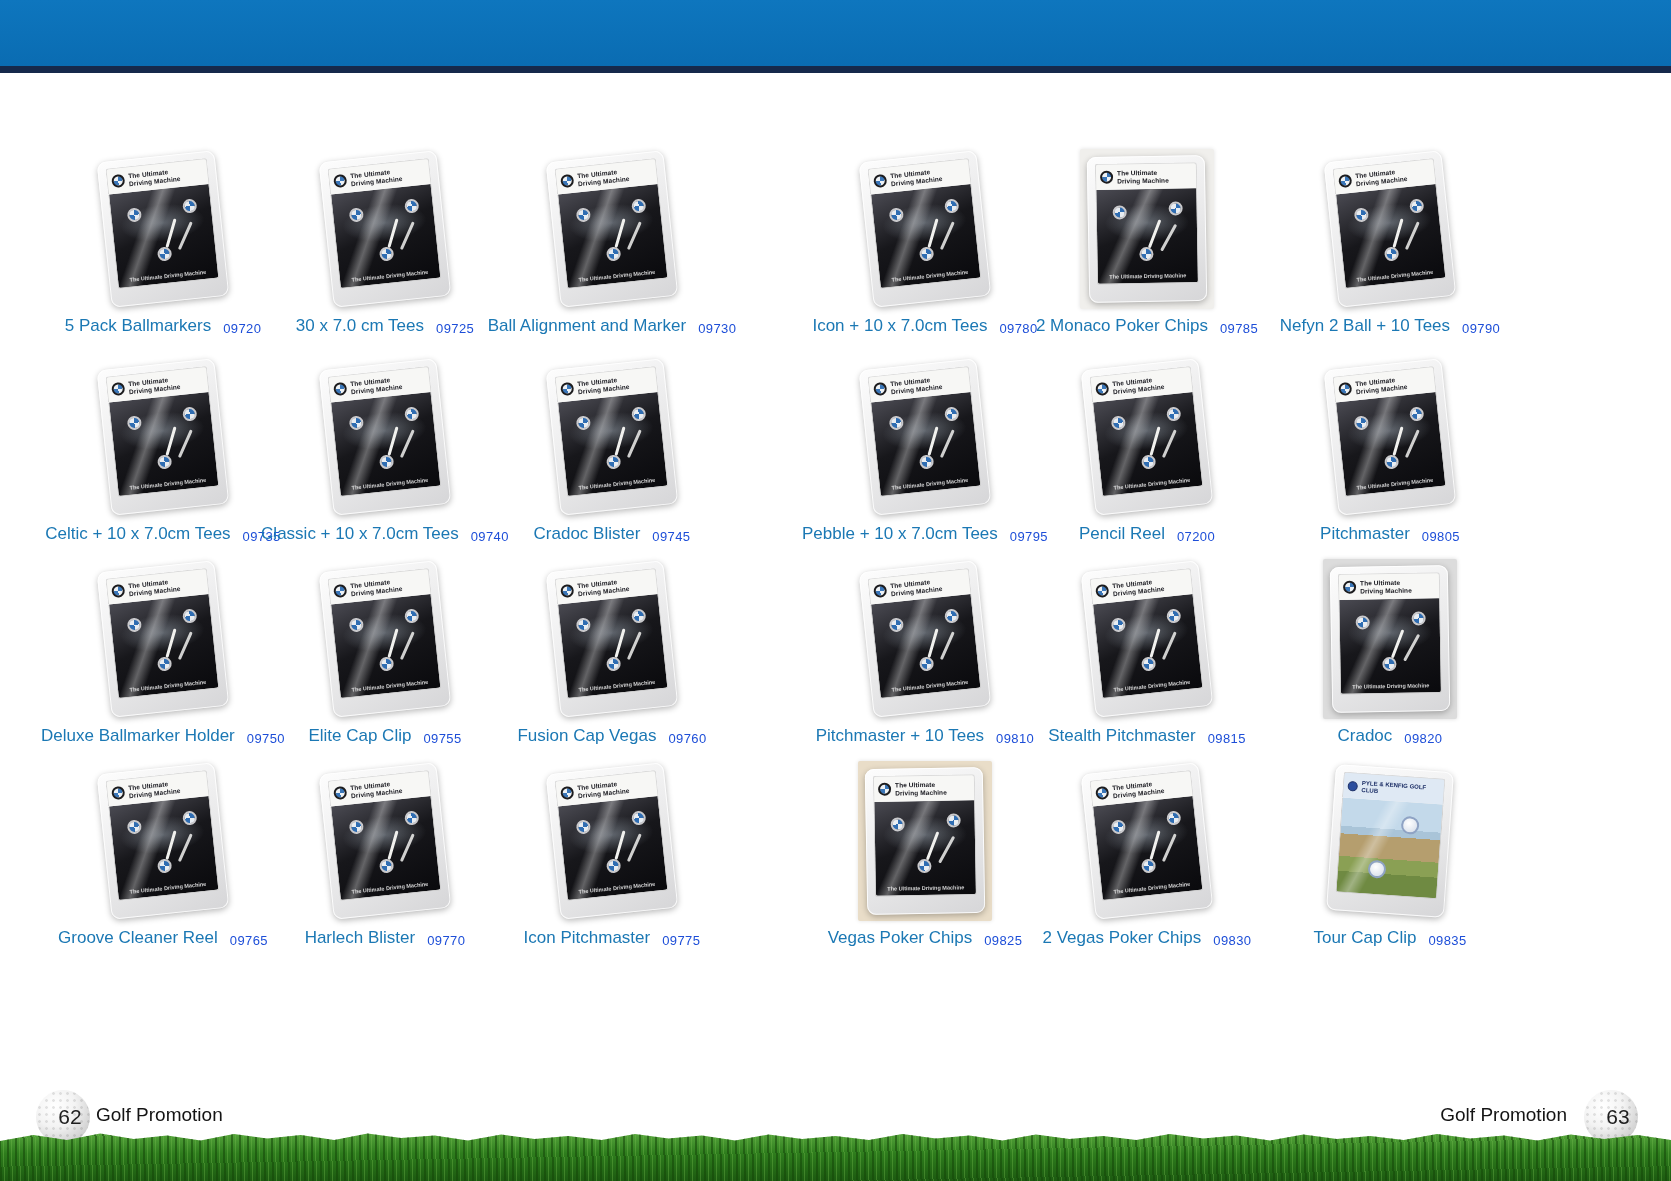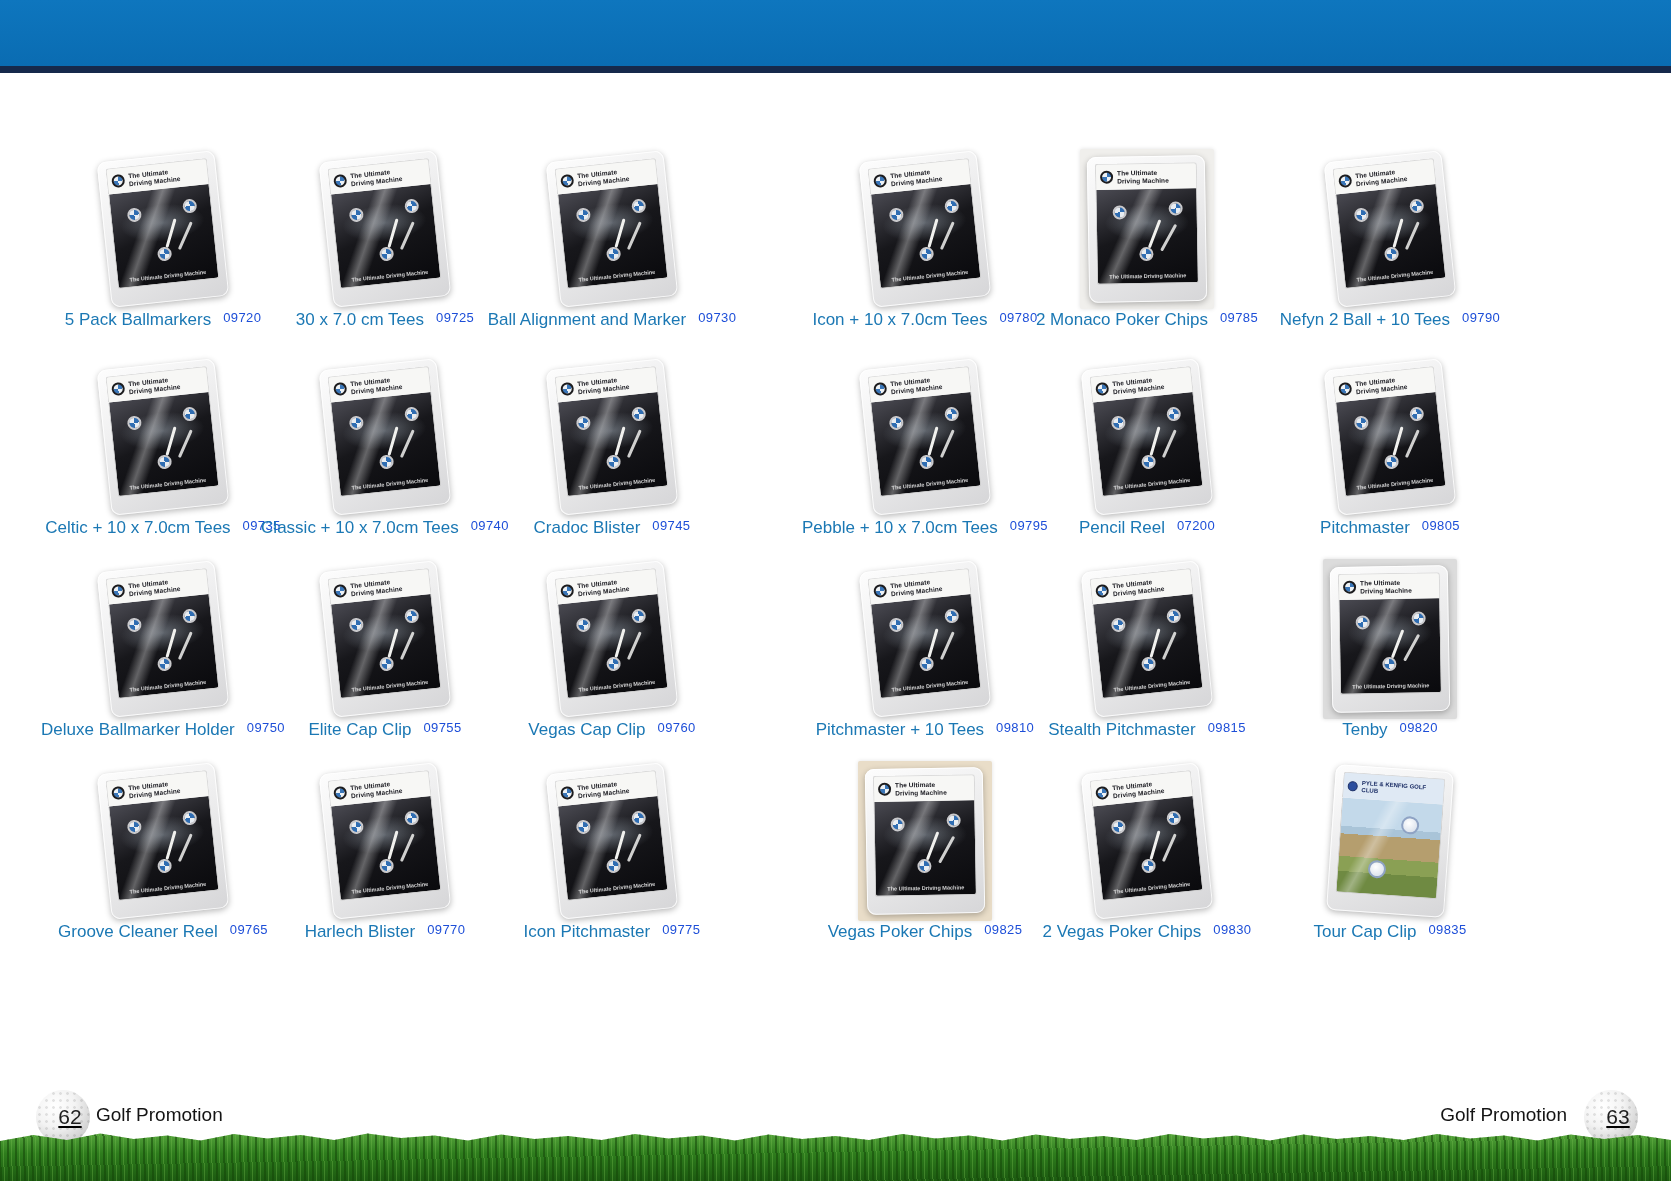--- a/index.html
+++ b/index.html
@@ -68,35 +68,34 @@
   .land-head{background:#dfe9f4}
   .crest{width:10px;height:10px;border-radius:50%;flex:none;background:#2b4e9e;border:1.5px solid #1b2e66;box-sizing:border-box}
   .club{font-size:6px;font-weight:700;color:#1d2f66;line-height:1.15}
   .land-body{background:linear-gradient(#c3d9ea 0 30%,#a9c4d8 30% 38%,#b59e6e 38% 62%,#8aa054 62% 78%,#6f8a42 78%)}
   .land-body::before{background:none}
   .badge{position:absolute;width:18px;height:18px;border-radius:50%;box-sizing:border-box;
     background:radial-gradient(circle at 40% 35%,#ffffff,#dfe5ee 70%,#b9c4d6);border:2px solid #8fa3c4}
   .b1{top:14px;right:22px}.b2{bottom:16px;left:30px}
 
   
-  .label{display:flex;justify-content:center;align-items:flex-start;gap:12px;white-space:nowrap}
+  .label{display:flex;justify-content:center;align-items:flex-end;gap:12px;margin-top:6px;white-space:nowrap}
   .pname{font-size:17px;color:#1b78b4}
   .pcode{font-size:13px;color:#1d4ed8;letter-spacing:.4px}
 
   
   .footer-title{position:absolute;top:1104px;font-size:19px;color:#141414;z-index:7}
   .ft-left{left:96px}
   .ft-right{right:104px}
   .ball{
     position:absolute;width:54px;height:54px;border-radius:50%;z-index:5;
     background-image:
       radial-gradient(rgba(0,0,0,.10) 1.1px,transparent 1.6px),
       radial-gradient(circle at 35% 30%,#ffffff 0%,#f3f3f3 40%,#d2d2d2 75%,#b3b3b3 100%);
     background-size:7px 7px,100% 100%;
-    text-decoration:underline;
   }
   .ball-left{left:36px;top:1090px}
   .ball-right{left:1584px;top:1090px}
   .ball-num{display:flex;align-items:center;justify-content:center;height:100%;
     padding-left:14px;font-size:21px;color:#1e1e1e}
   .tee-peg{position:absolute;width:7px;height:24px;z-index:4;
     background:linear-gradient(#efe9df,#c6bcaa);border-radius:0 0 3px 3px}
   .peg-left{left:60px;top:1140px}
   .peg-right{left:1608px;top:1140px}
   .grass{
@@ -507,21 +506,21 @@
           <b class="dot d1"></b>
             <b class="dot d2"></b>
             <b class="dot d3"></b>
           <u class="tee t1"></u>
             <u class="tee t2"></u>
           <span class="pack-sub">The Ultimate Driving Machine</span>
         </div>
       </div>
     </div>
     <div class="label">
-      <span class="pname">Vegas Cap Clip</span>
+      <span class="pname">Fusion Cap Vegas</span>
       <span class="pcode">09760</span>
     </div>
   </div>
 
   <div class="cell r3 c4">
     <div class="photo" data-variant="standard">
       <div class="pack">
         <div class="pack-head">
           <span class="roundel"></span>
           <span class="brand">
@@ -588,21 +587,21 @@
           <b class="dot d1"></b>
             <b class="dot d2"></b>
             <b class="dot d3"></b>
           <u class="tee t1"></u>
             <u class="tee t2"></u>
           <span class="pack-sub">The Ultimate Driving Machine</span>
         </div>
       </div>
     </div>
     <div class="label">
-      <span class="pname">Tenby</span>
+      <span class="pname">Cradoc</span>
       <span class="pcode">09820</span>
     </div>
   </div>
 
   <div class="cell r4 c1">
     <div class="photo" data-variant="standard">
       <div class="pack">
         <div class="pack-head">
           <span class="roundel"></span>
           <span class="brand">

